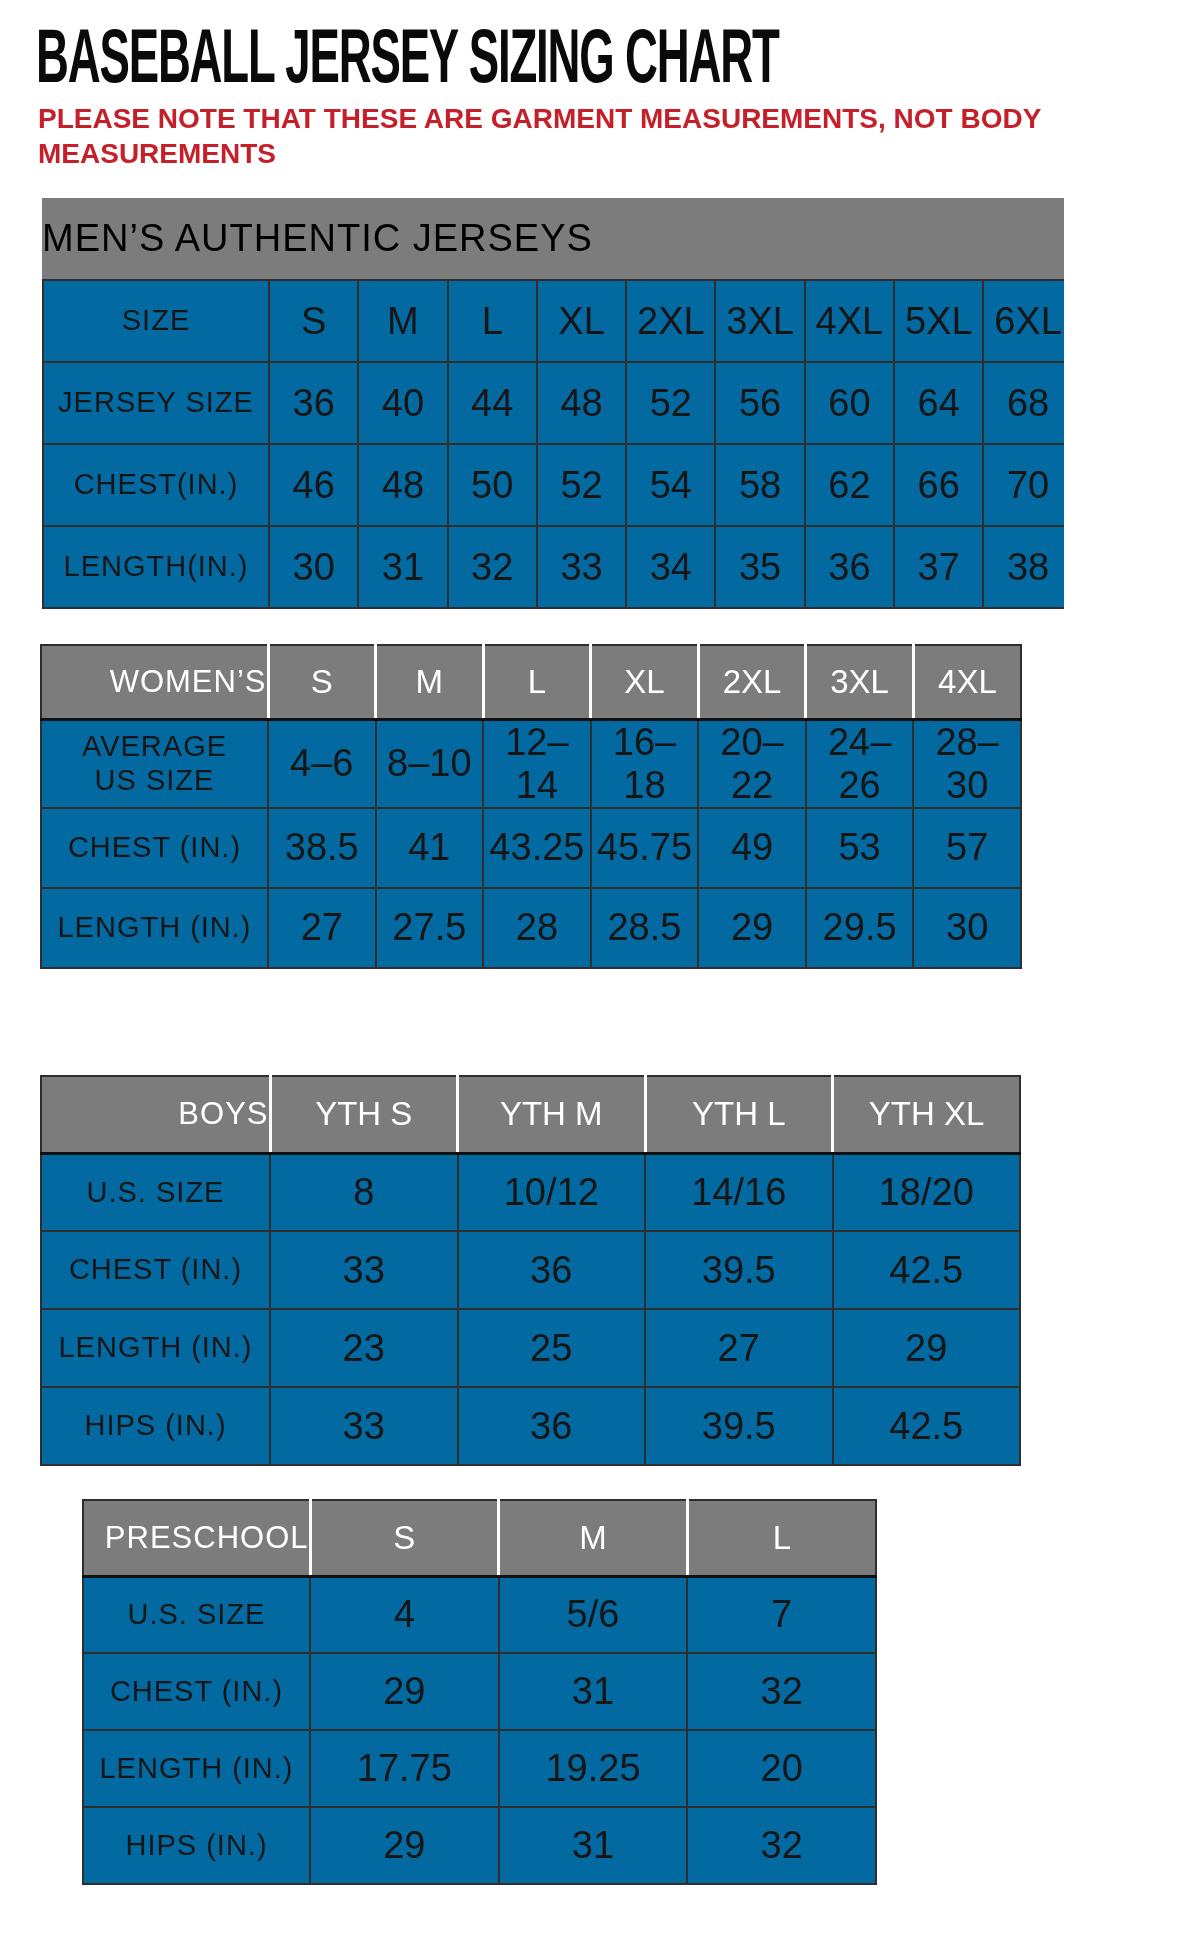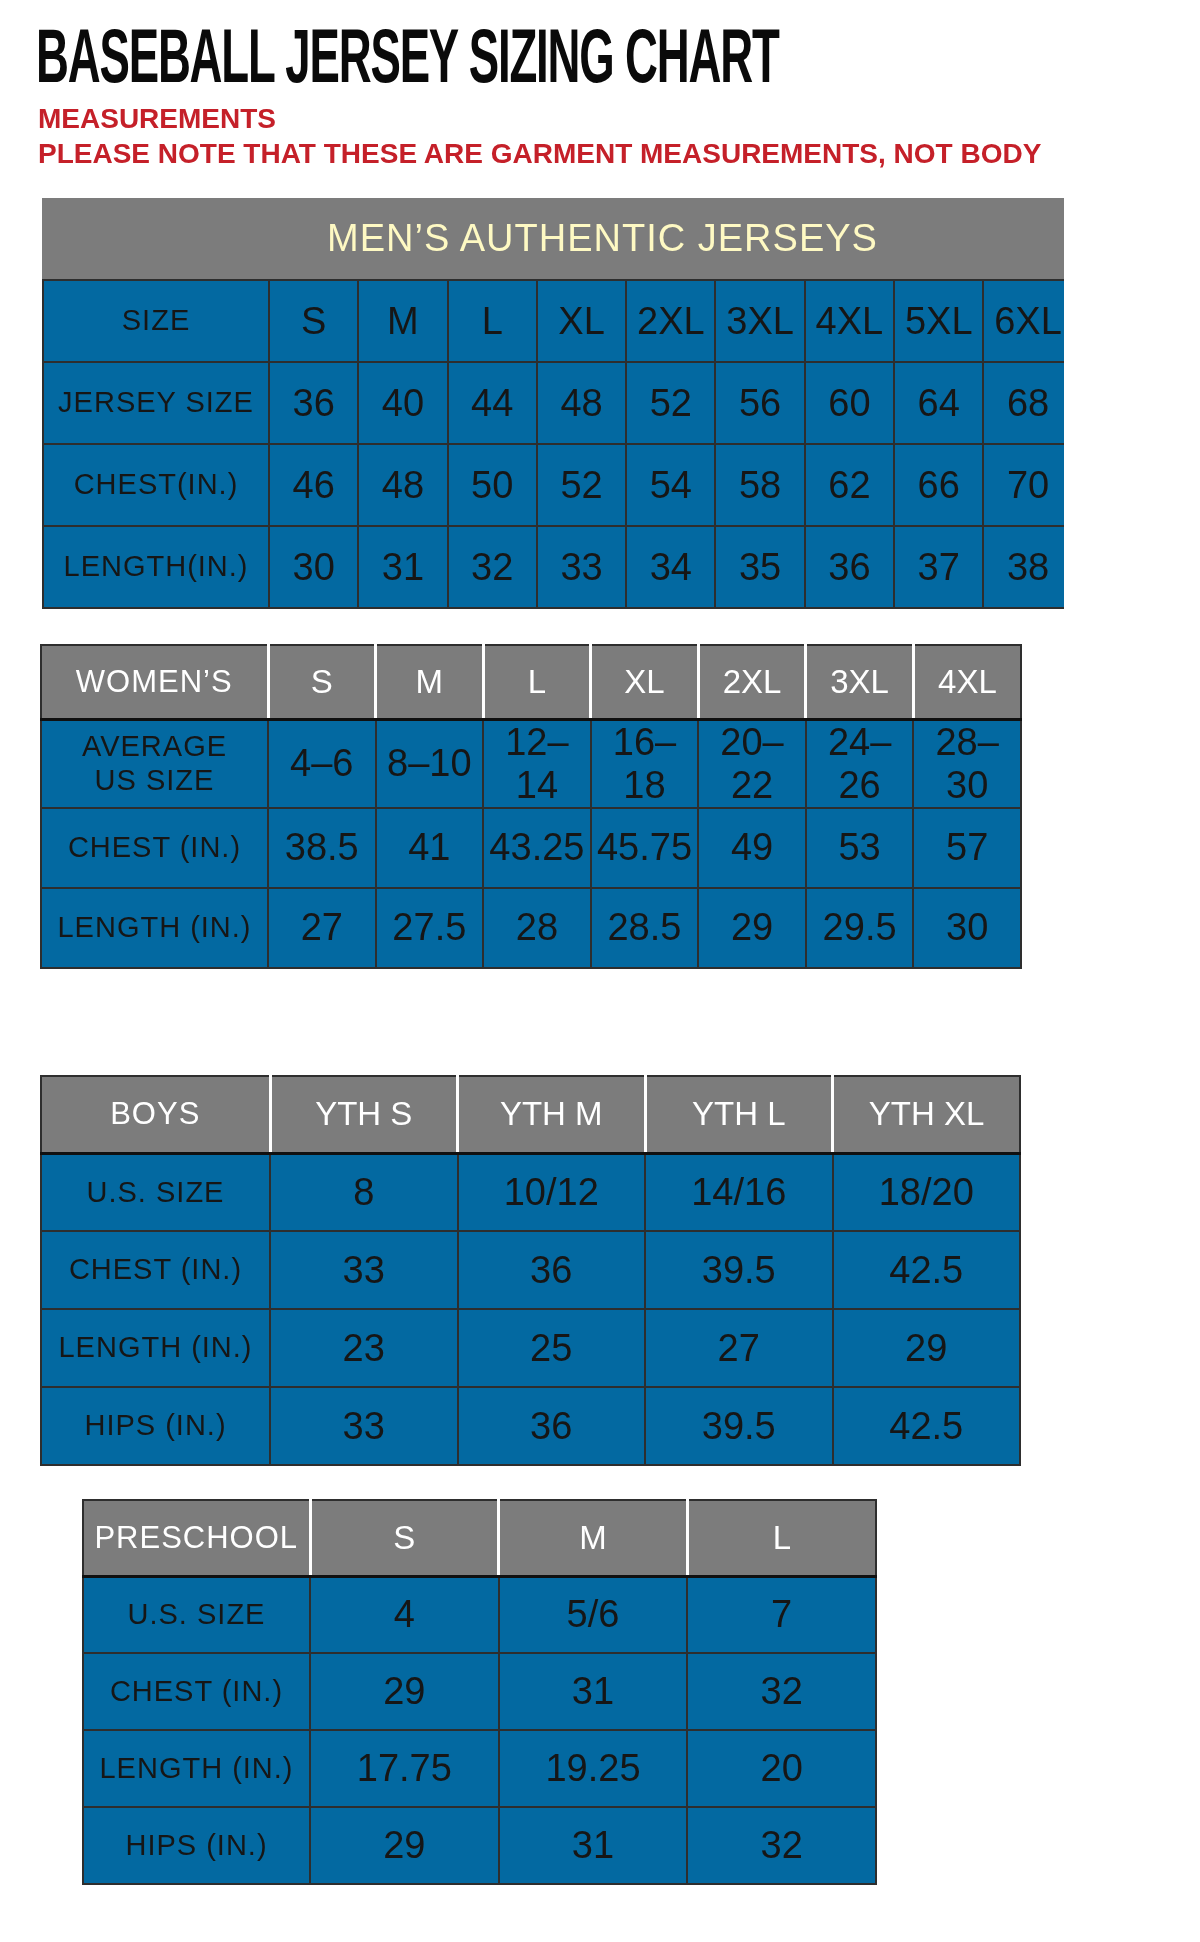--- a/index.html
+++ b/index.html
@@ -57,22 +57,22 @@
   .tbl.mens      { left: 42px; top: 198px;  width: 1121px; --labelw: 226px; --rowh: 82px; }
   .tbl.womens    { left: 40px; top: 644px;  width: 982px;  --labelw: 227px; --rowh: 80px; --headh: 74px; }
   .tbl.boys      { left: 40px; top: 1075px; width: 981px;  --labelw: 229px; --rowh: 78px; --headh: 77px; }
   .tbl.preschool { left: 40px; top: 1499px; width: 795px; padding-left: 42px;  --labelw: 227px; --rowh: 77px; --headh: 76px; }
 
   .banner {
     width: 100%;
     height: 81px;
     line-height: 81px;
     background: var(--gray, #7c7c7c);
-    color: #fef9c3;
-    text-align: center;
+    color: #000000;
+    text-align: left;
     font-size: 38px;
     letter-spacing: 1px;
   }
 
   table.size-table {
     border-collapse: collapse;
     table-layout: fixed;
     width: 100%;
     background: #0369a1;
     border: 2px solid var(--border, #2e2e2e);
@@ -87,21 +87,21 @@
     color: #ffffff;
     font-weight: 400;
     font-size: 33px;
     text-align: center;
     vertical-align: middle;
     padding: 0;
     border: none;
     border-bottom: 3px solid #101010;
   }
   table.size-table th + th { border-left: 3px solid #ffffff; }
-  table.size-table th:first-child { font-size: 31px; letter-spacing: 1px; }
+  table.size-table th:first-child { font-size: 31px; letter-spacing: 1px; text-align: right; }
 
   table.size-table td {
     border: 2px solid var(--border, #2e2e2e);
     text-align: center;
     vertical-align: middle;
     padding: 0;
     color: #161616;
   }
   table.size-table td.label-cell {
     font-size: 29px;
@@ -112,22 +112,22 @@
   table.size-table td.value-cell { font-size: 38px; }
 </style>
 </head>
 <body>
 
 <div class="sheet">
 
   <h1 class="page-title"><span class="condensed">BASEBALL JERSEY SIZING CHART</span></h1>
 
   <div class="note">
+    <div>PLEASE NOTE THAT THESE ARE GARMENT MEASUREMENTS, NOT BODY</div>
     <div>MEASUREMENTS</div>
-    <div>PLEASE NOTE THAT THESE ARE GARMENT MEASUREMENTS, NOT BODY</div>
   </div>
 
   <section class="tbl mens">
     <div class="banner">MEN’S AUTHENTIC JERSEYS</div>
     <table class="size-table">
         <colgroup>
           <col class="c0">
           <col>
           <col>
           <col>

